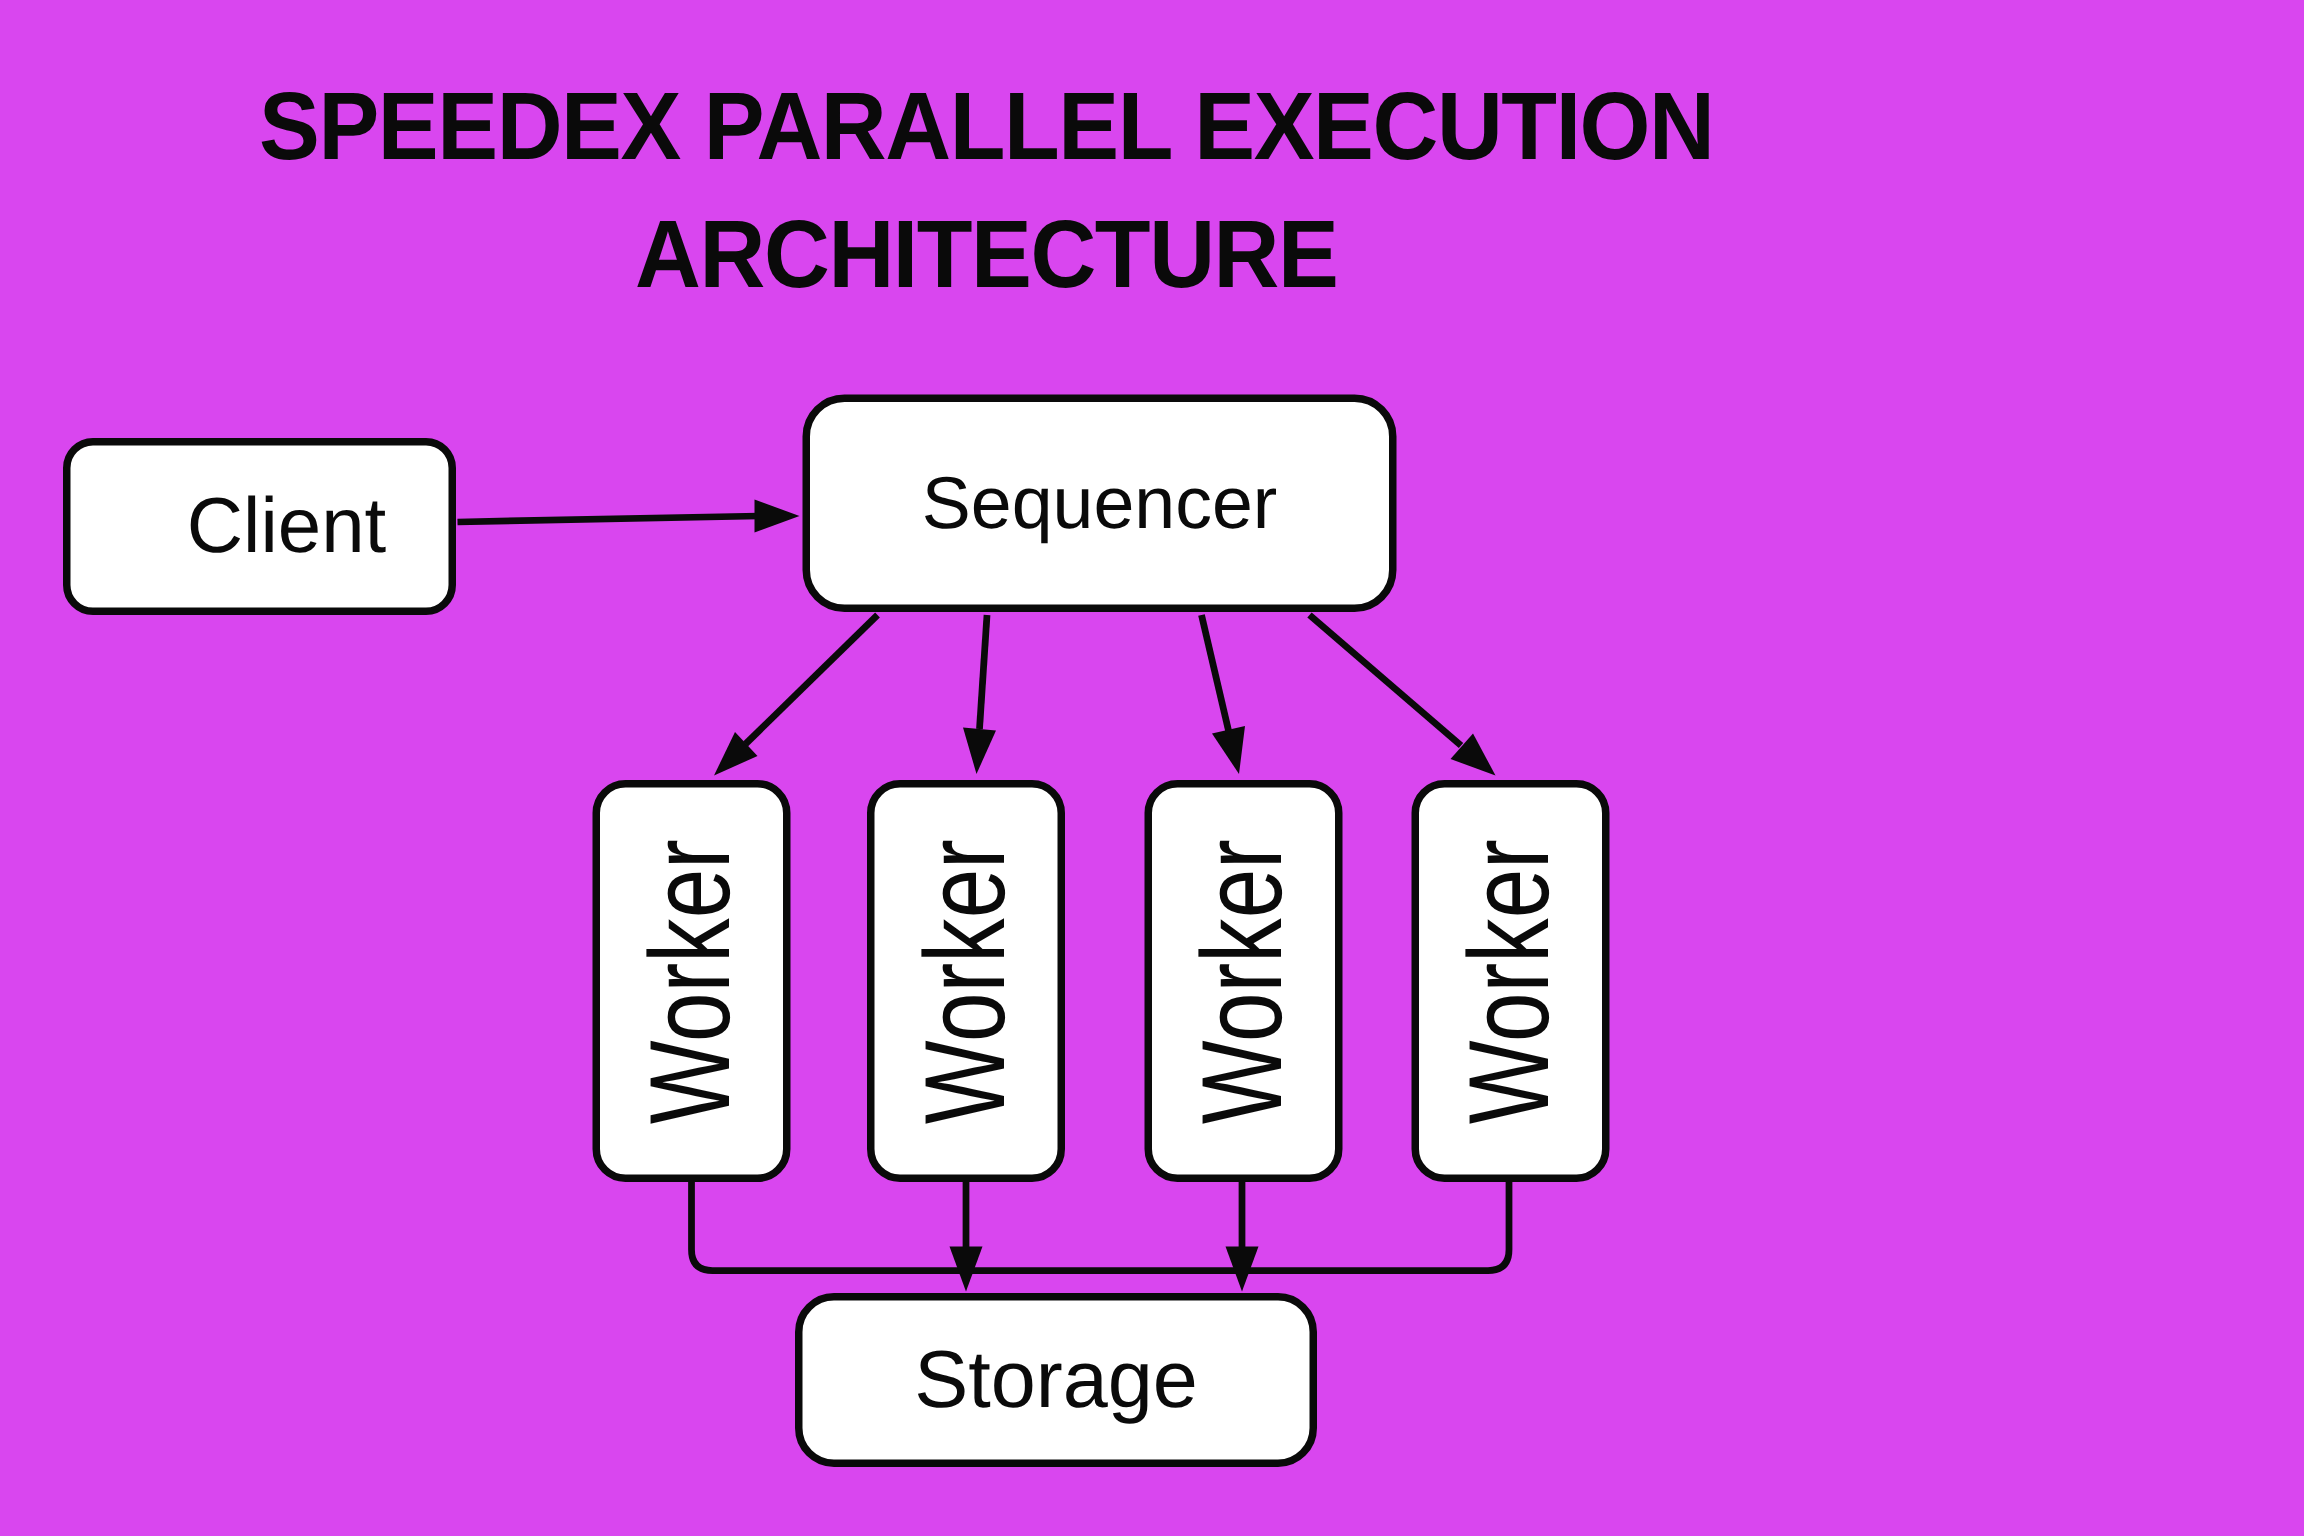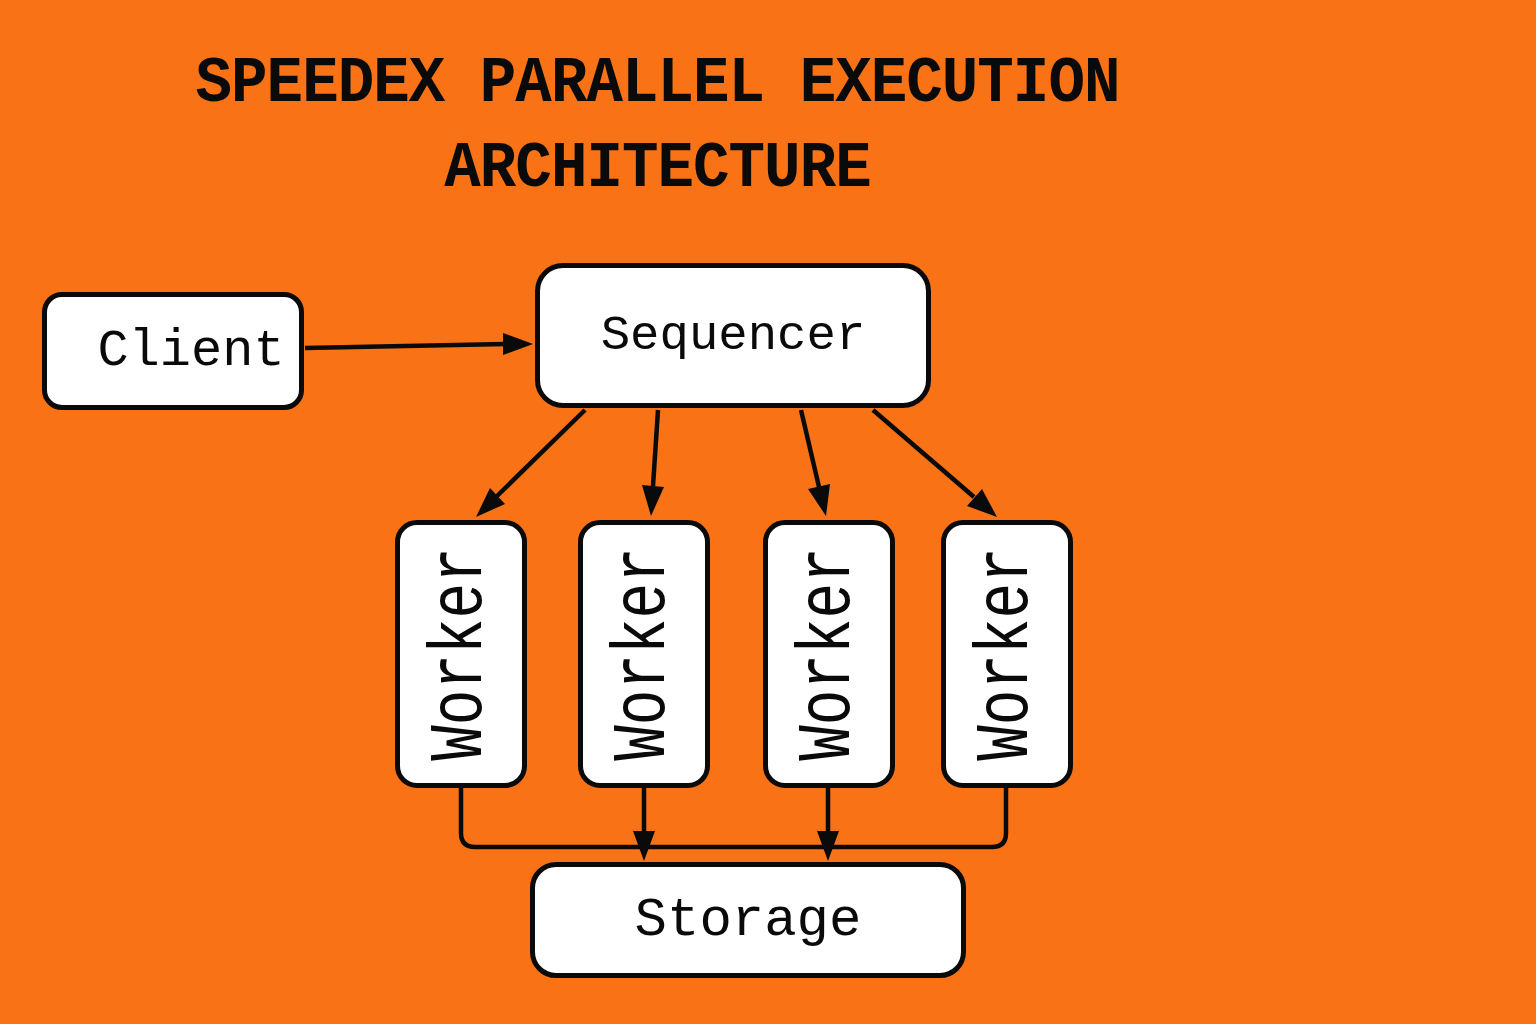--- a/index.html
+++ b/index.html
@@ -1,35 +1,35 @@
 <!DOCTYPE html>
 <html><head>
 <meta charset="utf-8">
 <style>
   html,body { margin:0; padding:0; background:#ffffff; }
   .canvas {
-    position:relative; width:1536px; height:1024px; background:#f97316;
-    font-family:Liberation Mono, monospace; overflow:hidden; color:#0a0a0a;
+    position:relative; width:1536px; height:1024px; background:#d946ef;
+    font-family:Liberation Sans, sans-serif; overflow:hidden; color:#0a0a0a;
   }
   .title {
     position:absolute; top:42px; left:0; width:1315px; margin:0;
     text-align:center; font-weight:bold; font-size:64px; line-height:85px;
     letter-spacing:-1px; color:#0a0a0a; transform:scaleX(0.95); transform-origin:center top;
   }
   .title-line { display:block; white-space:nowrap; }
   .wires { position:absolute; left:0; top:0; width:1536px; height:1024px; }
   .node {
     position:absolute; box-sizing:border-box; background:#ffffff;
     border:5px solid #0a0a0a; border-radius:24px;
     display:flex; align-items:center; justify-content:center;
     font-weight:500; white-space:nowrap;
   }
   .node-client    { left:42px;  top:292px; width:262px; height:118px; font-size:52px; border-radius:20px;padding-left:36px; }
   .node-sequencer { left:535px; top:263px; width:396px; height:145px; font-size:49px; border-radius:28px; }
-  .node-storage   { left:530px; top:862px; width:436px; height:116px; font-size:54px; border-radius:26px; }
+  .node-storage   { left:530px; top:862px; width:348px; height:116px; font-size:54px; border-radius:26px; }
   .node-worker    { top:520px; width:132px; height:268px; font-size:76px; border-radius:22px; overflow:visible; }
   .worker-1 { left:395px; }
   .worker-2 { left:578px; }
   .worker-3 { left:763px; }
   .worker-4 { left:941px; }
   .node-worker .rot {
     display:block; transform:rotate(-90deg) scaleX(0.78); transform-origin:center center;
   }
   .wires line, .wires path { stroke:#0a0a0a; stroke-width:4.5; fill:none; }
   .wires polygon { fill:#0a0a0a; stroke:none; }

